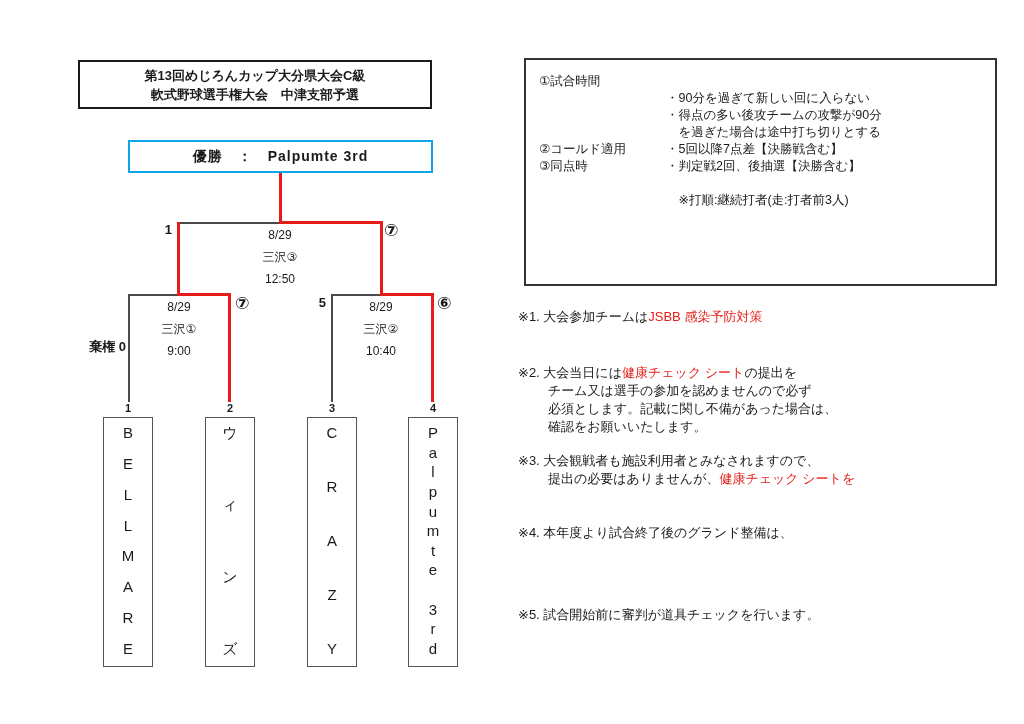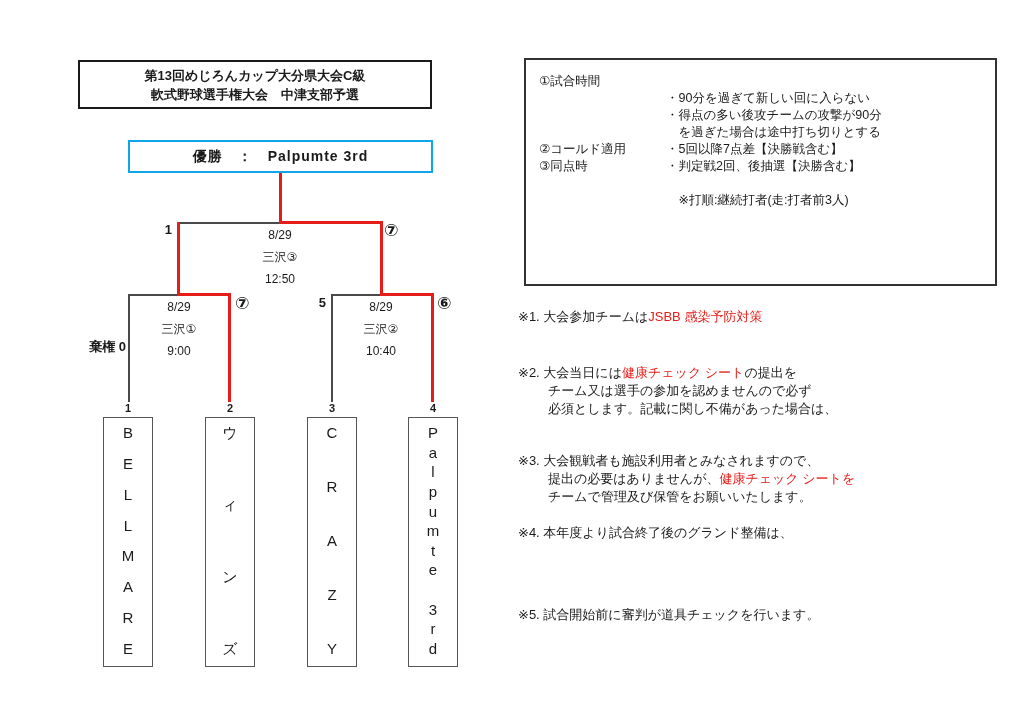--- a/index.html
+++ b/index.html
@@ -185,25 +185,25 @@
       </div>
   </div>
 
   <div class="abs note" style="top:308px;">
       <div class="note-line"><span>※1. 大会参加チームは</span><span class="red">JSBB 感染予防対策</span></div>
     </div>
   <div class="abs note" style="top:364px;">
       <div class="note-line"><span>※2. 大会当日には</span><span class="red">健康チェック シート</span><span>の提出を</span></div>
       <div class="note-line ind1"><span>チーム又は選手の参加を認めませんので必ず</span></div>
       <div class="note-line ind1"><span>必須とします。記載に関し不備があった場合は、</span></div>
+      <div class="note-line ind1"><span>確認をお願いいたします。</span></div>
     </div>
   <div class="abs note" style="top:452px;">
       <div class="note-line"><span>※3. 大会観戦者も施設利用者とみなされますので、</span></div>
       <div class="note-line ind1"><span>提出の必要はありませんが、</span><span class="red">健康チェック シートを</span></div>
-      <div class="note-line ind1"><span>チームで管理及び保管をお願いいたします。</span></div>
     </div>
   <div class="abs note" style="top:524px;">
       <div class="note-line"><span>※4. 本年度より試合終了後のグランド整備は、</span></div>
     </div>
   <div class="abs note" style="top:606px;">
       <div class="note-line"><span>※5. 試合開始前に審判が道具チェックを行います。</span></div>
     </div>
 
 </div>
 

